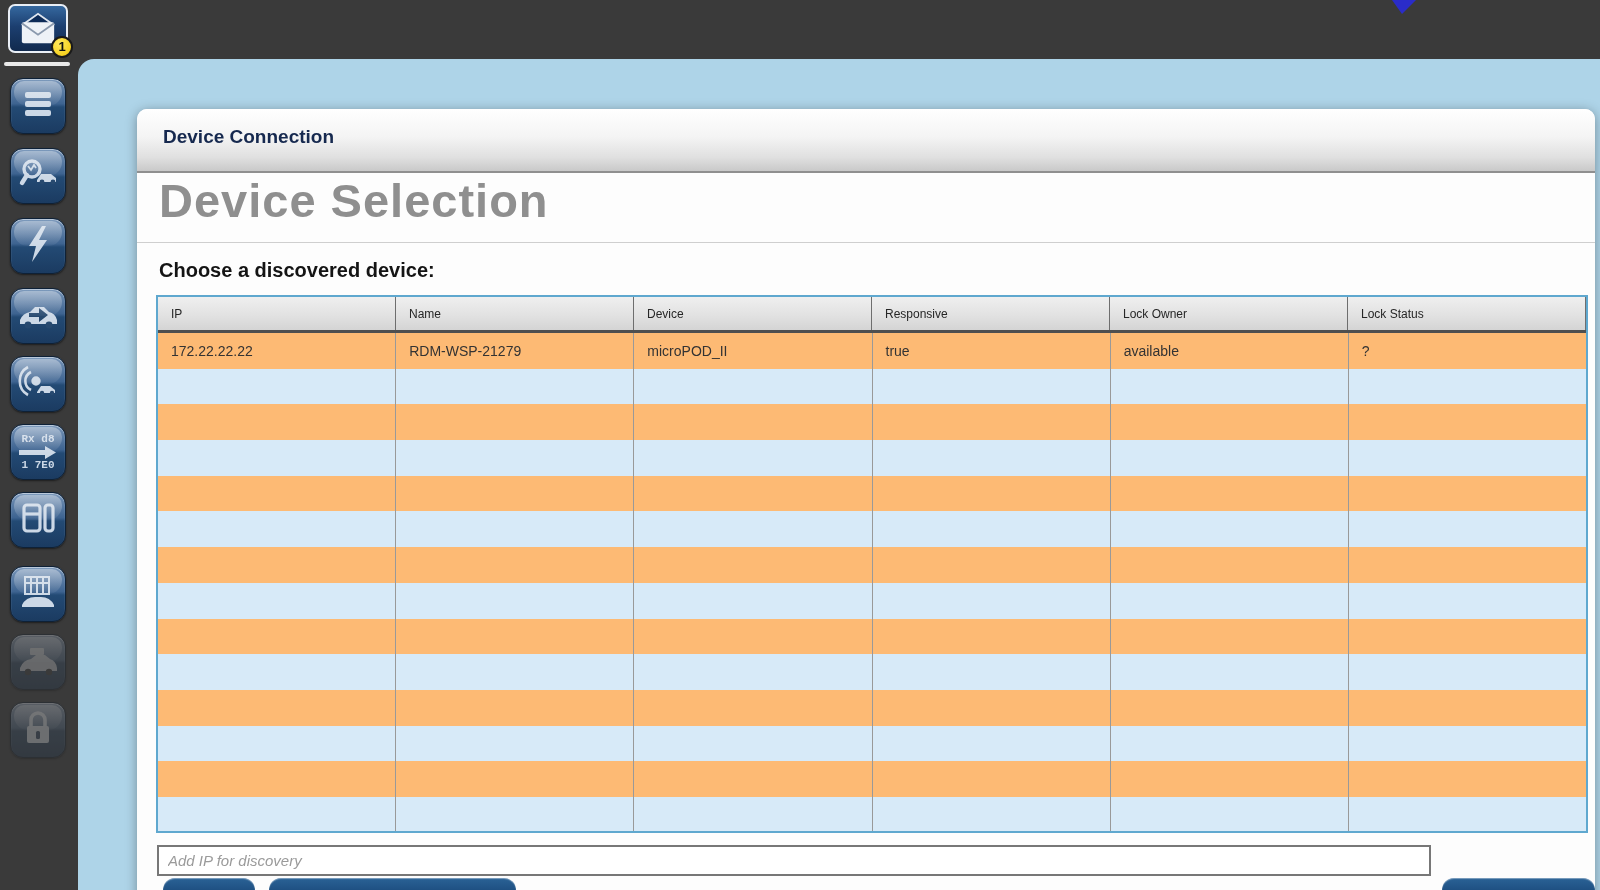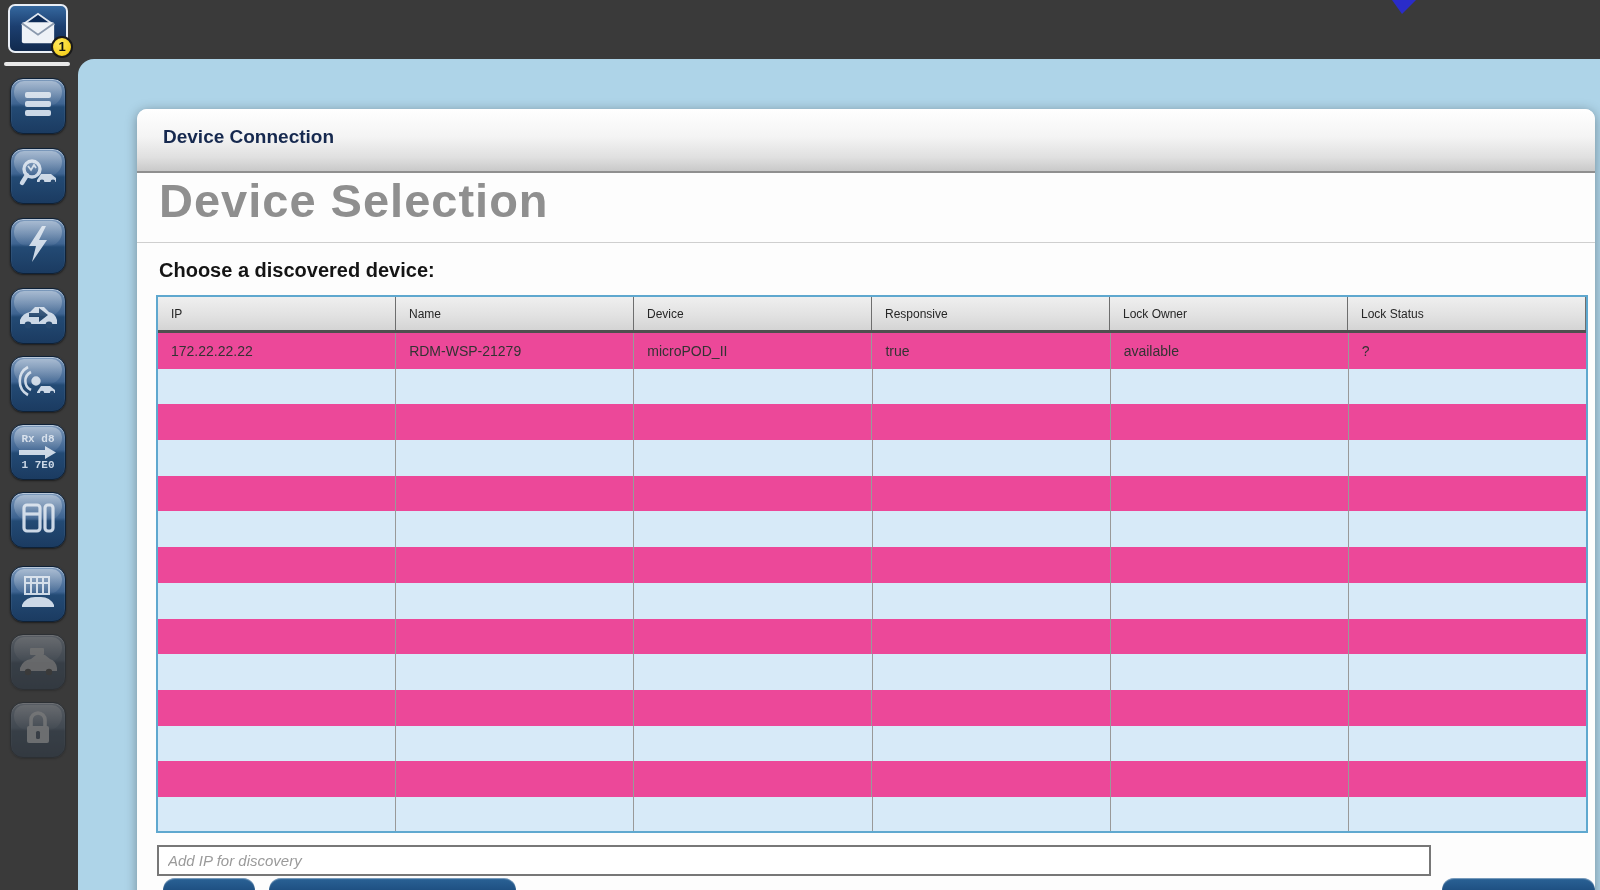--- a/index.html
+++ b/index.html
@@ -42,21 +42,21 @@
   .prompt { position:absolute; left:22px; top:150px; font-size:20px; font-weight:bold; color:#141414; }
 
   
   .dtable { position:absolute; left:19px; top:186px; width:1432px; height:538px;
     border:2px solid #5fa8cf; background:#fff; display:flex; flex-direction:column; overflow:hidden; }
   .trow { display:flex; flex:0 0 35.7px; height:35.7px; }
   .trow.header { flex:0 0 36px; height:36px;
     background:linear-gradient(180deg,#efefef 0%,#e2e2e2 55%,#d4d4d4 100%);
     border-bottom:3px solid #4f4f4f; }
   .trow.blue { background:#d7eaf8; }
-  .trow.white { background:#ec4899;justify-content:flex-end; }
+  .trow.white { background:#fdba74; }
   .tcell { flex:1 1 0; padding:0 13px; display:flex; align-items:center;
     font-size:14px; color:#333; border-right:1px solid #999; overflow:hidden; white-space:nowrap; }
   .trow.header .tcell { font-size:12px; color:#262626; border-right:1px solid #6e6e6e; }
   .tcell:last-child { border-right:none; }
 
   
   .ip-input { position:absolute; left:20px; top:736px; width:1274px; height:31px;
     border:2px solid #777; background:#fff; padding:0 9px;
     font-family:"Liberation Sans", sans-serif; font-size:15px; font-style:italic; color:#444; }
   .ip-input::placeholder { color:#9a9a9a; font-style:italic; }

